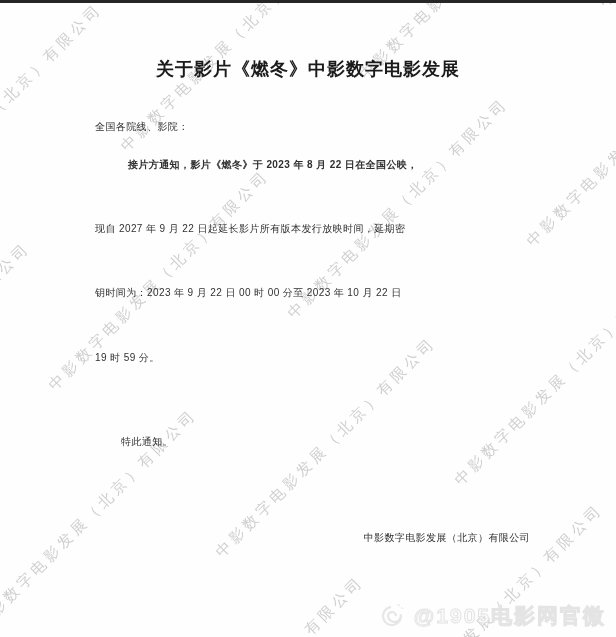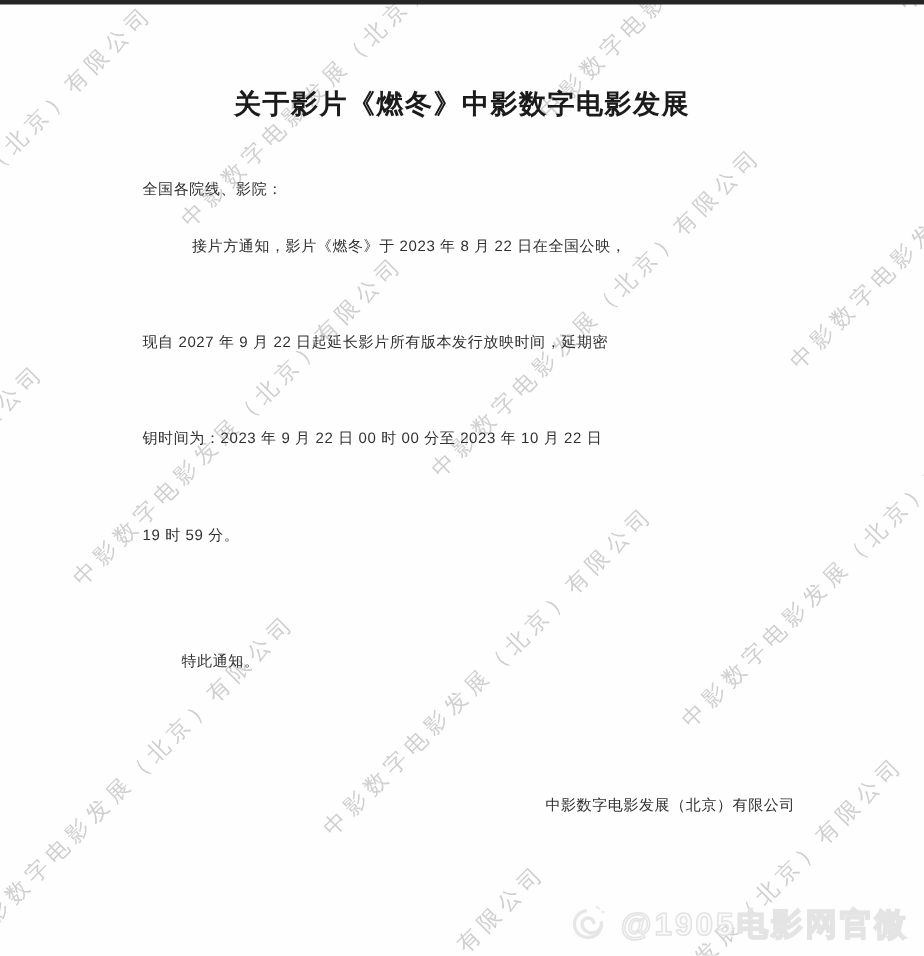--- a/index.html
+++ b/index.html
@@ -69,21 +69,21 @@
   }
   .doc-line {
     position: absolute;
     font-size: 10px;
     line-height: 1;
     color: #303030;
     letter-spacing: 0.4px;
     white-space: nowrap;
   }
   .salutation  { top: 122px; left: 95px; }
-  .body-line-0 { top: 160px; left: 128px; }
+  .body-line-0 { top: 160px; left: 128px; font-weight: bold; }
   .body-line-1 { top: 224px; left: 95px; }
   .body-line-2 { top: 288px; left: 95px; }
   .body-line-3 { top: 353px; left: 95px; }
   .closing     { top: 437px; left: 121px; font-family: Liberation Serif, serif; }
   .signature   { top: 533px; right: 86px; left: auto; }
   .doc-date    { top: 568px; right: 96px; left: auto; }
   
   .credit {
     position: absolute;
     right: 10px;

